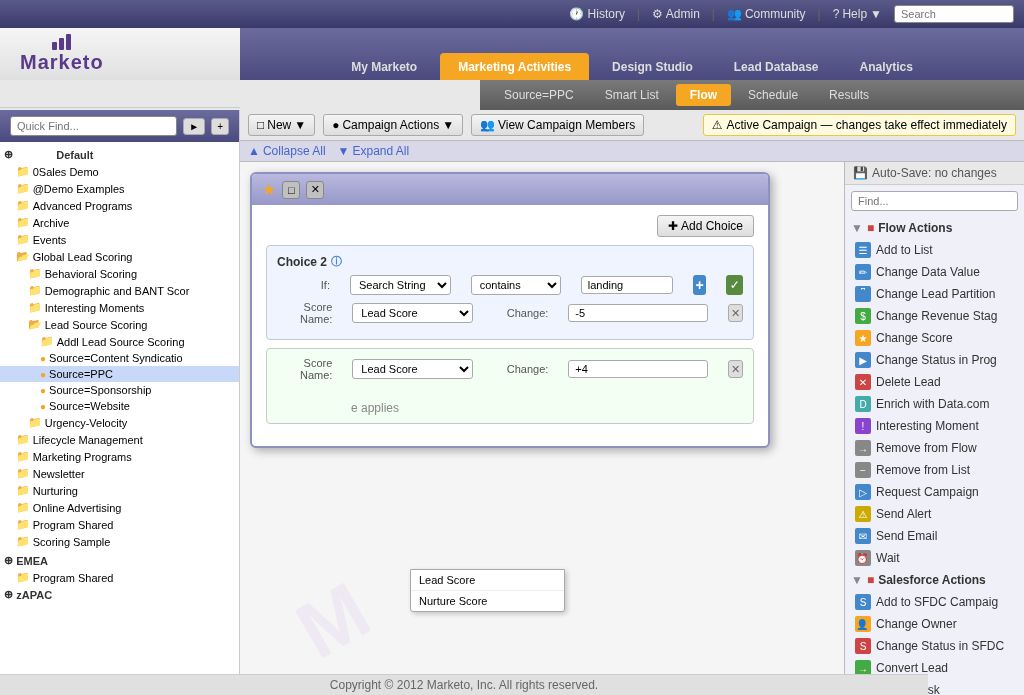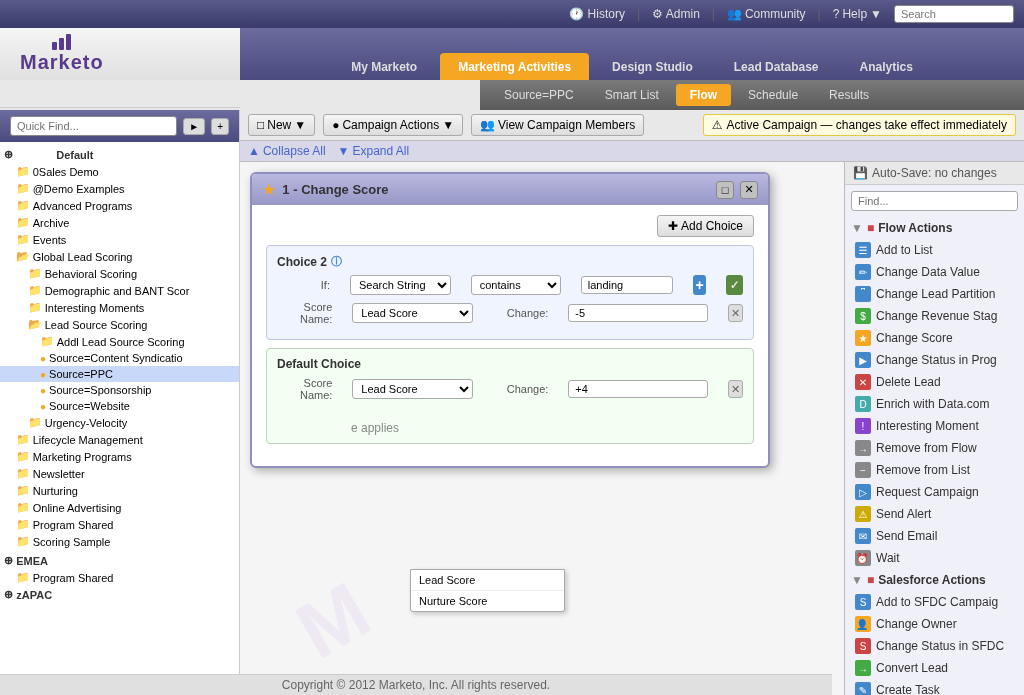--- a/index.html
+++ b/index.html
@@ -467,21 +467,21 @@
 
     .footer {
       background: #e0e0e0;
       text-align: center;
       padding: 3px;
       font-size: 10px;
       color: #666;
       border-top: 1px solid #ccc;
       position: fixed;
       bottom: 0;
-      width: 832px;
+      width: 928px;
     }
 
     .star-icon { color: #f5a623; font-size: 16px; }
     .info-icon { color: #4488cc; font-size: 11px; }
   </style>
 </head>
 <body>
 
 <div id="topbar">
   <span class="tb-item">
@@ -714,21 +714,20 @@
       </div>
     </div>
 
     <div id="flow-canvas">
       <div id="flow-main">
         <div id="watermark">M</div>
 
         <div id="change-score-dialog">
           <div class="dialog-header">
             <span class="star-icon">★</span>
-            <span class="dialog-title">1 - Change Score</span>
             <div class="dialog-resize-btn">□</div>
             <div class="dialog-close-btn">✕</div>
           </div>
           <div class="dialog-body">
             <div class="add-choice-row">
               <div class="add-choice-btn">
                 <span>✚</span>
                 <span>Add Choice</span>
               </div>
             </div>
@@ -759,23 +758,20 @@
                   <option>Lead Score</option>
                   <option>Nurture Score</option>
                 </select>
                 <label>Change:</label>
                 <input type="text" class="field-input" value="-5" style="width: 140px;">
                 <div class="remove-btn">✕</div>
               </div>
             </div>
 
             <div class="default-choice-section">
-              <div class="default-choice-label">
-                <span>Default Choice</span>
-              </div>
               <div class="choice-row" style="position:relative;">
                 <label>Score Name:</label>
                 <select class="field-select" style="width:150px;">
                   <option>Lead Score</option>
                   <option>Nurture Score</option>
                 </select>
                 <label>Change:</label>
                 <input type="text" class="field-input" value="+4" style="width: 140px;">
                 <div class="remove-btn">✕</div>
               </div>

